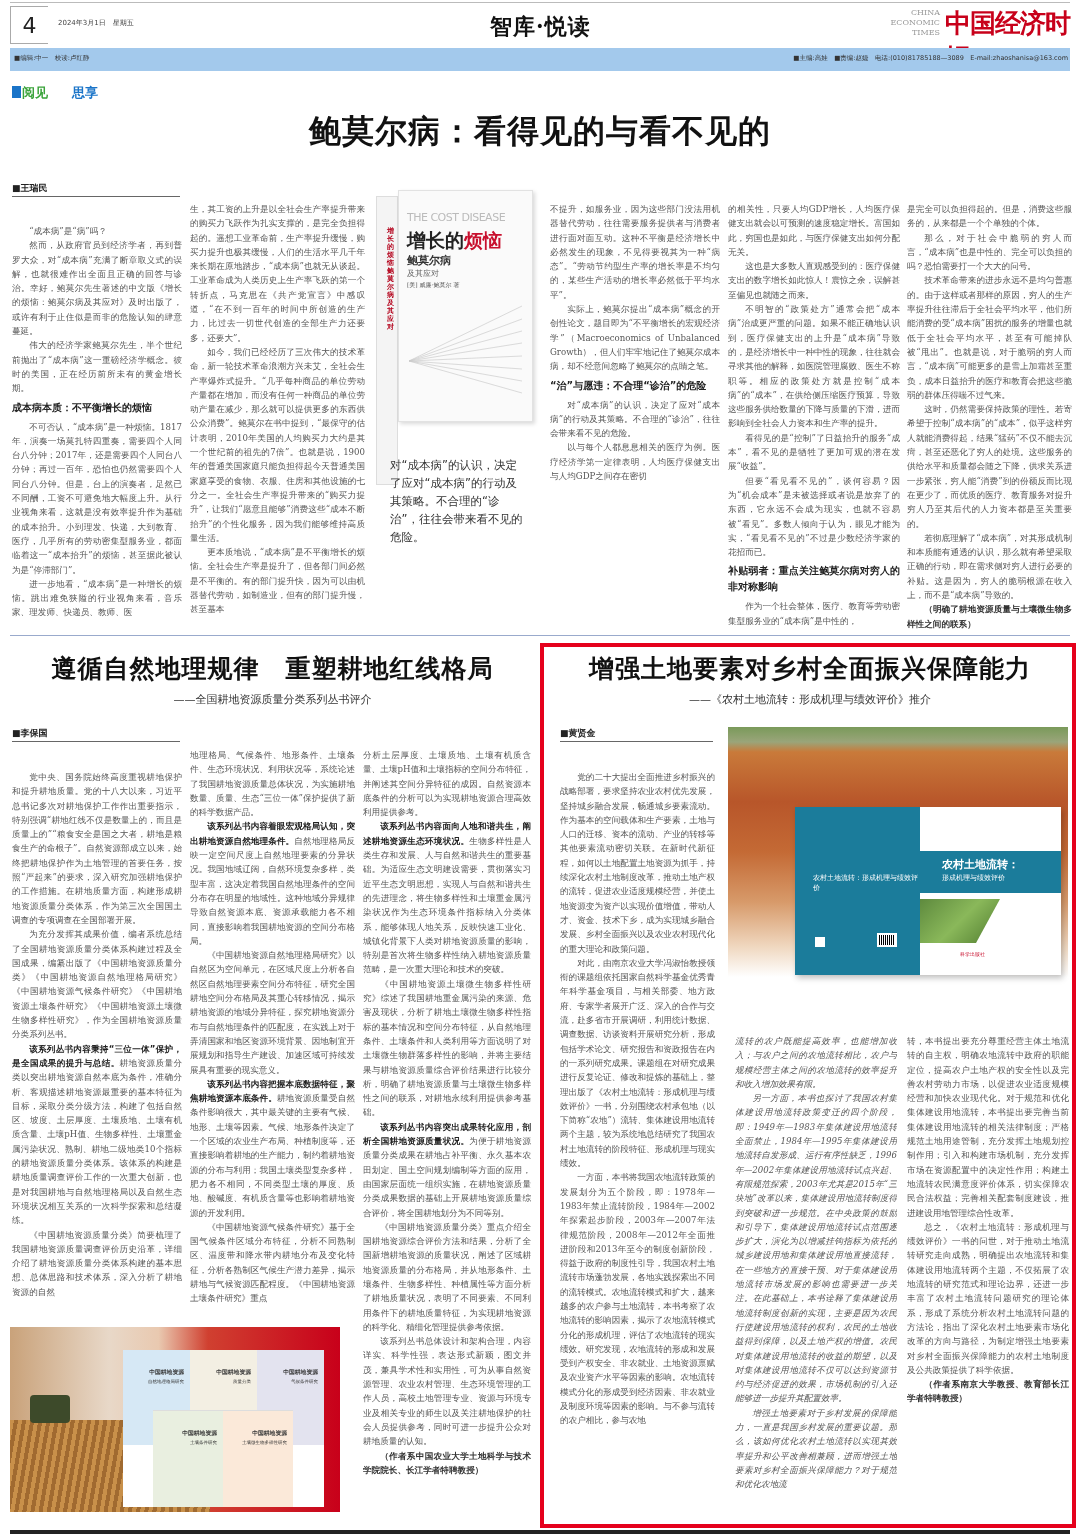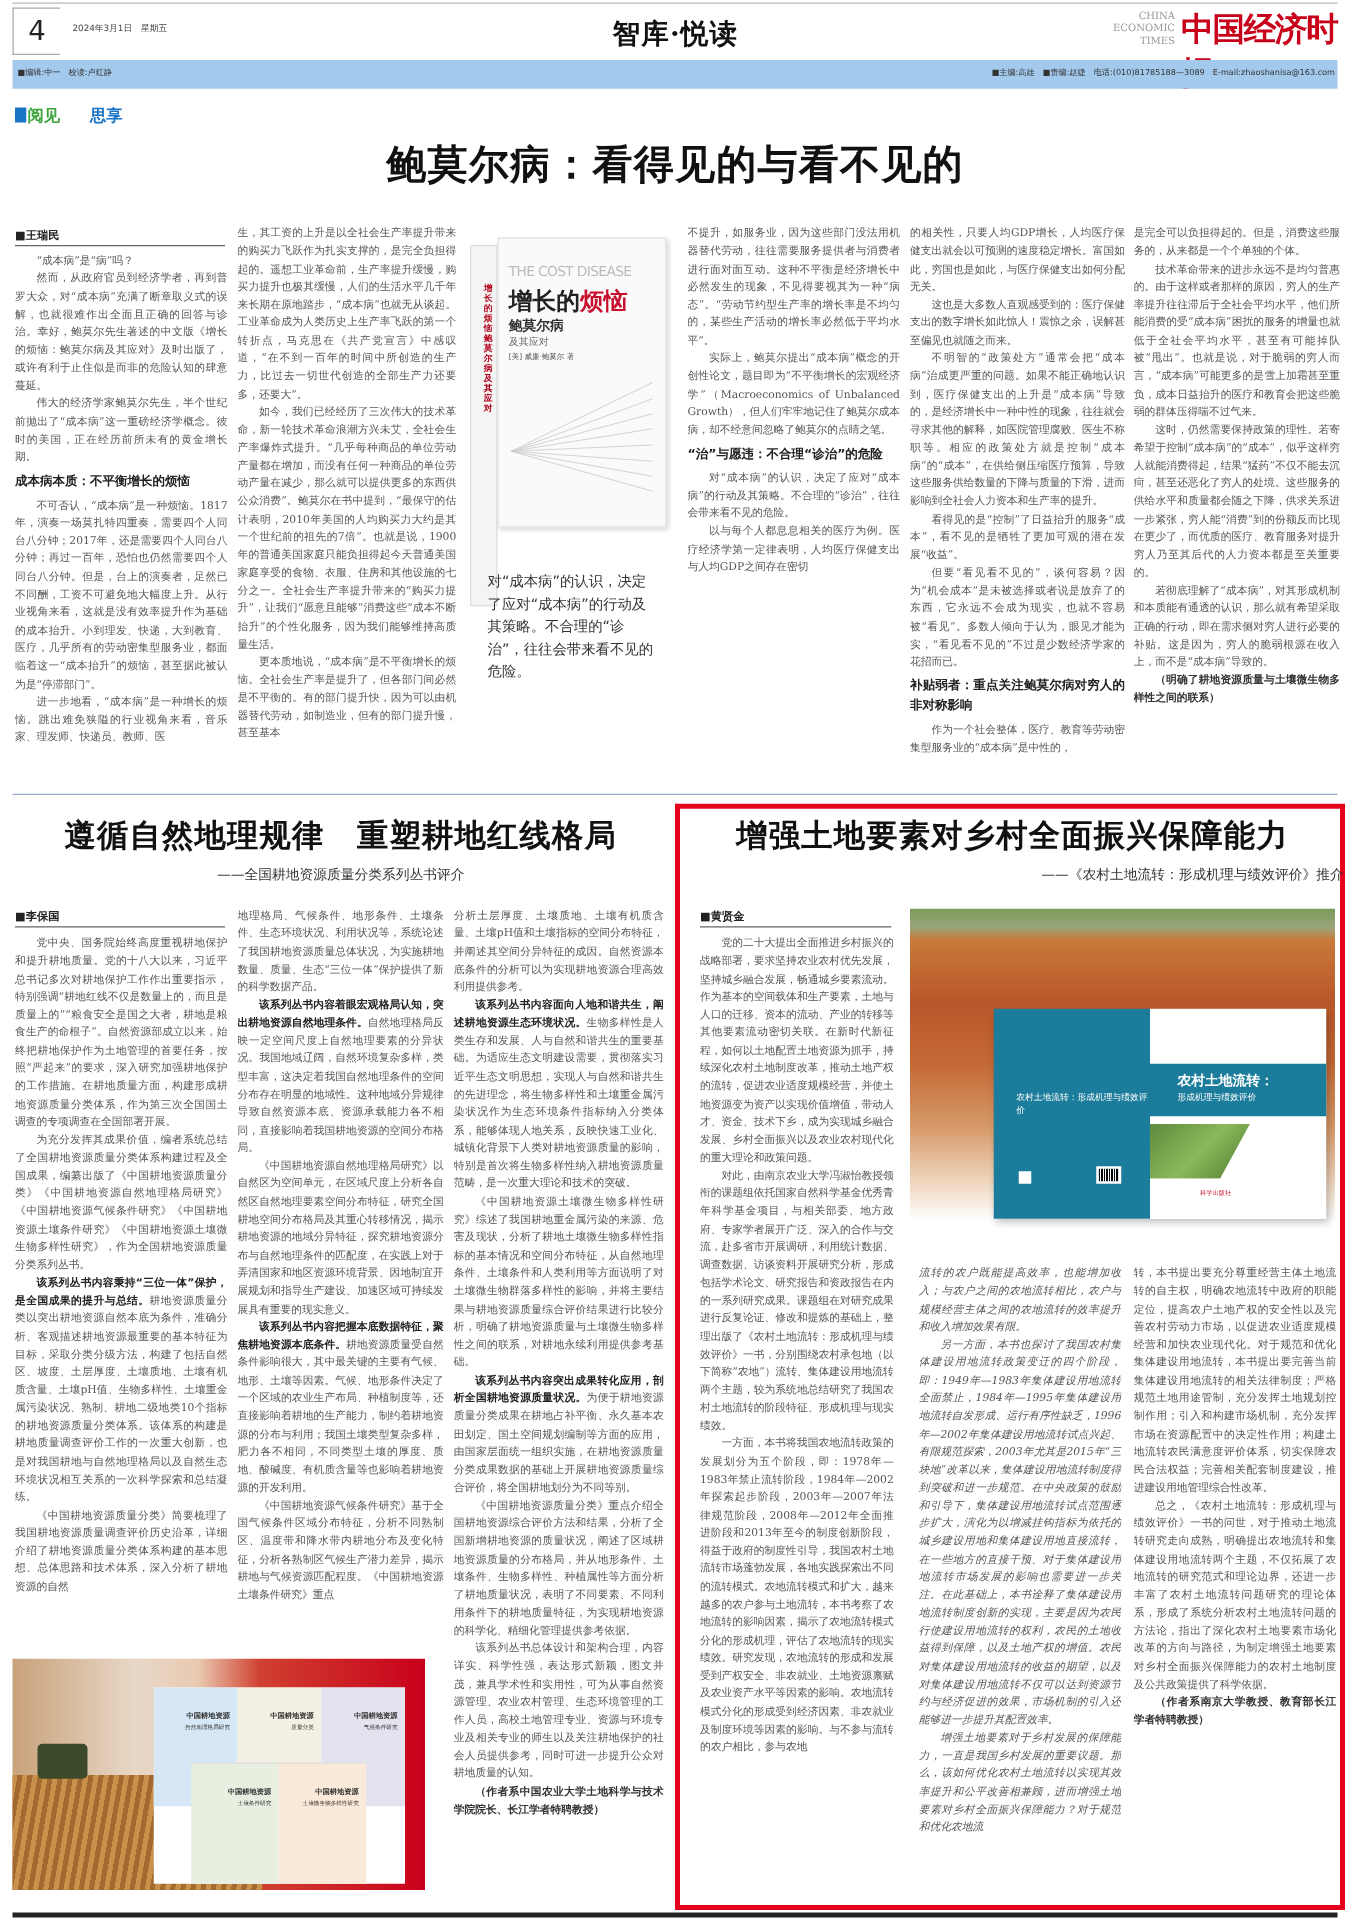--- a/index.html
+++ b/index.html
@@ -21,21 +21,21 @@
 
   .column-tag { left: 12px; top: 84px; font-family: "DejaVu Sans", sans-serif; font-size: 13px; font-weight: bold; }
   .column-tag .sq { display:inline-block; width:9px; height:12px; background:#1a74c8; vertical-align:-1px; margin-right:1px; }
   .column-tag .g { color:#3aa33a; } .column-tag .b { color:#1a74c8;margin-left:24px; }
 
   .headline-1 { left: 0; width: 1080px; top: 110px; text-align: center; font-size: 32px; font-weight: bold; color: #111; letter-spacing: 1px; }
 
   .byline { font-family: "DejaVu Sans", sans-serif; font-size: 9px; font-weight: bold; color: #222; }
   .byline-rule { height: 1px; background: #666; }
 
-  .col { font-size: 8.6px; line-height: 14.3px; color: #555; text-align: justify; overflow: hidden; }
+  .col { font-size: 8.6px; line-height: 14.3px; color: #555; text-align: justify; overflow: hidden; margin-top: 22px; }
   .col p { text-indent: 2em; }
   .col h4 { font-family: "DejaVu Sans", sans-serif; font-size: 10px; line-height: 16px; color: #222; margin: 4px 0; text-indent: 0; }
   .col .bold-lead { font-family: "DejaVu Sans", sans-serif; font-weight: bold; color: #222; }
   .col .author-note { font-family: "DejaVu Sans", sans-serif; font-weight: bold; color: #333; text-indent: 2em; }
 
   
   .book1 { left: 376px; top: 190px; width: 160px; height: 240px; }
   .book1 .spine { position:absolute; left:0; top:6px; width:22px; height:289px; background:#f4f4f4; border:1px solid #ddd;text-align:right; }
   .book1 .spine-text { position:absolute; left:5px; top:30px; width:12px; font-size:7px; line-height:8px; color:#b3001a; font-weight:bold; font-family:"DejaVu Sans",sans-serif; }
   .book1 .front { position:absolute; left:22px; top:0; width:135px; height:232px; background:#fafafa; border:1px solid #e2e2e2; box-shadow: 2px 2px 4px rgba(0,0,0,0.15); text-align: right; }
@@ -45,21 +45,21 @@
   .book1 .t2 { position:absolute; left:8px; top:62px; font-family:"DejaVu Sans",sans-serif; font-size:11px; font-weight:bold; color:#333; }
   .book1 .t3 { position:absolute; left:8px; top:77px; font-size:8px; color:#666; }
   .book1 .au { position:absolute; left:8px; top:90px; font-family:"DejaVu Sans",sans-serif; font-size:6px; color:#555; }
 
   .pull-quote { left: 390px; top: 456px; width: 135px; font-family: "DejaVu Sans", sans-serif; font-size: 11.5px; line-height: 18px; color: #333; }
   .thin-divider { left: 10px; right: 10px; height: 1px; background: #9ac; }
 
   .headline-2 { left: 10px; width: 525px; top: 652px; text-align:center; font-size: 25px; font-weight: bold; color:#111; letter-spacing: 1px; }
   .subhead-2 { left: 10px; width: 525px; top: 692px; text-align:center; font-family:"DejaVu Sans",sans-serif; font-size: 11px; color:#333; }
   .headline-3 { left: 545px; width: 530px; top: 652px; text-align:center; font-size: 25px; font-weight: bold; color:#111; letter-spacing: 1px; }
-  .subhead-3 { left: 545px; width: 530px; top: 692px; text-align:right; font-family:"DejaVu Sans",sans-serif; font-size: 11px; color:#333; }
+  .subhead-3 { left: 545px; width: 530px; top: 692px; text-align:center; font-family:"DejaVu Sans",sans-serif; font-size: 11px; color:#333; }
 
   .red-frame { left: 540px; top: 643px; width: 536px; height: 885px; border: 4px solid #e5001c; }
 
   
   .farm-img { left: 728px; top: 727px; width: 340px; height: 250px;
     background: linear-gradient(180deg, #7a9a5a 0%, #9aa57a 6%, #c97a3a 10%, #b8562a 30%, #c46a35 50%, #d79a6a 70%, #f0d8c0 88%, #fff 100%); }
   .book2 { left: 795px; top: 807px; width: 266px; height: 168px; box-shadow: 2px 3px 6px rgba(0,0,0,0.25); }
   .book2 .back { position:absolute; left:0; top:0; width:125px; height:168px; background:#1b7c9b; }
   .book2 .back-title { position:absolute; left:18px; top:66px; font-size:7px; color:#fff; line-height:10px; }
   .book2 .qr { position:absolute; left:20px; top:130px; width:10px; height:10px; background:#fff; }
@@ -160,20 +160,21 @@
     <p style="text-indent: 0px;">的相关性，只要人均GDP增长，人均医疗保健支出就会以可预测的速度稳定增长。富国如此，穷国也是如此，与医疗保健支出如何分配无关。</p>
     <p>这也是大多数人直观感受到的：医疗保健支出的数字增长如此惊人！震惊之余，误解甚至偏见也就随之而来。</p>
     <p>不明智的“政策处方”通常会把“成本病”治成更严重的问题。如果不能正确地认识到，医疗保健支出的上升是“成本病”导致的，是经济增长中一种中性的现象，往往就会寻求其他的解释，如医院管理腐败、医生不称职等。相应的政策处方就是控制“成本病”的“成本”，在供给侧压缩医疗预算，导致这些服务供给数量的下降与质量的下滑，进而影响到全社会人力资本和生产率的提升。</p>
     <p>看得见的是“控制”了日益抬升的服务“成本”，看不见的是牺牲了更加可观的潜在发展“收益”。</p>
     <p>但要“看见看不见的”，谈何容易？因为“机会成本”是未被选择或者说是放弃了的东西，它永远不会成为现实，也就不容易被“看见”。多数人倾向于认为，眼见才能为实，“看见看不见的”不过是少数经济学家的花招而已。</p>
     <h4>补贴弱者：重点关注鲍莫尔病对穷人的非对称影响</h4>
     <p>作为一个社会整体，医疗、教育等劳动密集型服务业的“成本病”是中性的，</p>
   </div>
 <div class="abs col" style="left:907px; top:180px; width:165px; height:452px;">
     <p style="text-indent: 0px;">是完全可以负担得起的。但是，消费这些服务的，从来都是一个个单独的个体。</p>
+    <p>那么，对于社会中脆弱的穷人而言，“成本病”也是中性的、完全可以负担的吗？恐怕需要打一个大大的问号。</p>
     <p>技术革命带来的进步永远不是均匀普惠的。由于这样或者那样的原因，穷人的生产率提升往往滞后于全社会平均水平，他们所能消费的受“成本病”困扰的服务的增量也就低于全社会平均水平，甚至有可能掉队被“甩出”。也就是说，对于脆弱的穷人而言，“成本病”可能更多的是雪上加霜甚至重负，成本日益抬升的医疗和教育会把这些脆弱的群体压得喘不过气来。</p>
     <p>这时，仍然需要保持政策的理性。若寄希望于控制“成本病”的“成本”，似乎这样穷人就能消费得起，结果“猛药”不仅不能去沉疴，甚至还恶化了穷人的处境。这些服务的供给水平和质量都会随之下降，供求关系进一步紧张，穷人能“消费”到的份额反而比现在更少了，而优质的医疗、教育服务对提升穷人乃至其后代的人力资本都是至关重要的。</p>
     <p>若彻底理解了“成本病”，对其形成机制和本质能有通透的认识，那么就有希望采取正确的行动，即在需求侧对穷人进行必要的补贴。这是因为，穷人的脆弱根源在收入上，而不是“成本病”导致的。</p>
     <p class="author-note">（明确了耕地资源质量与土壤微生物多样性之间的联系）</p>
   </div>
 
 <div class="abs thin-divider" style="top:635px;"></div>
 
 <div class="abs headline-2">遵循自然地理规律　重塑耕地红线格局</div>
 <div class="abs subhead-2">——全国耕地资源质量分类系列丛书评介</div>

